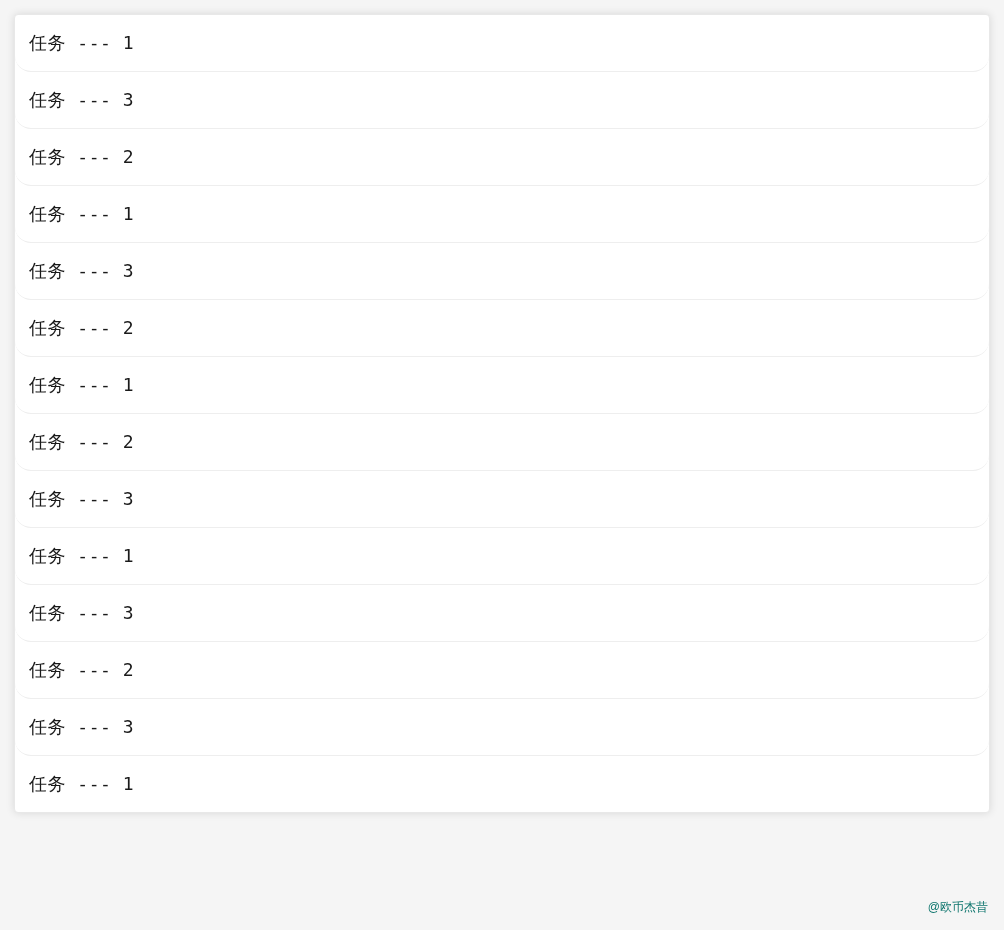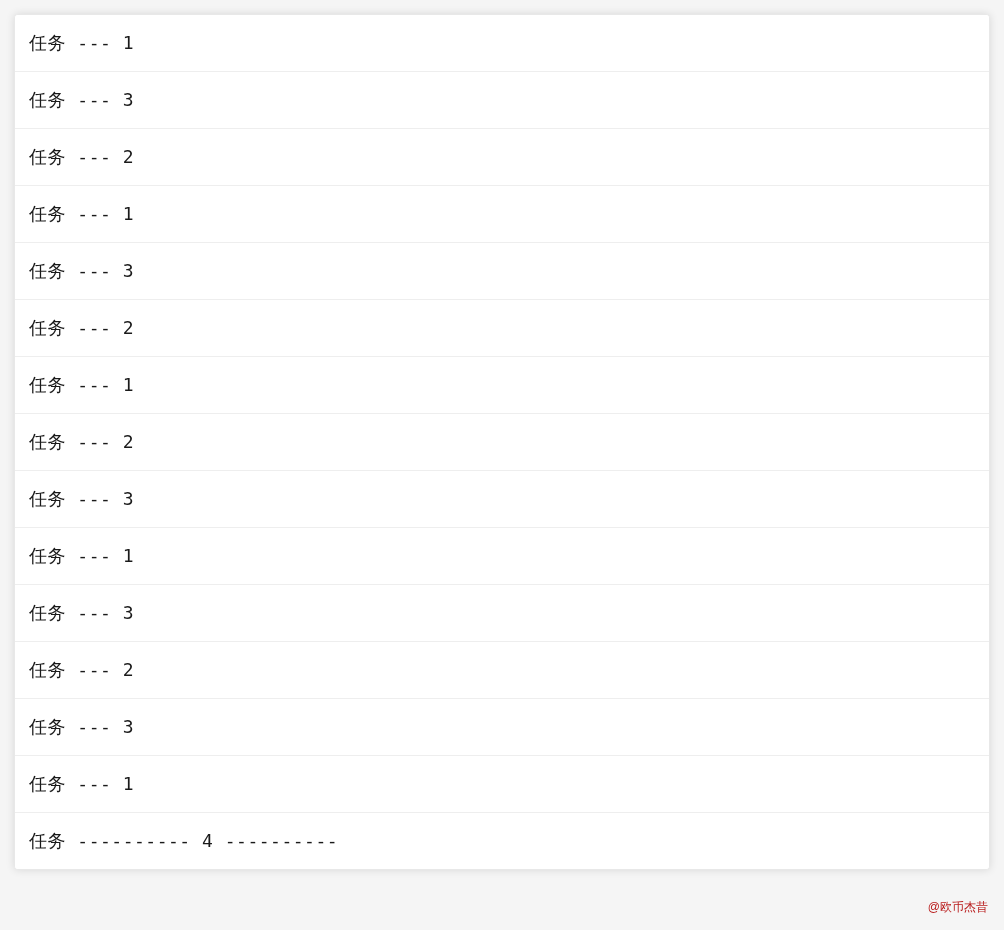--- a/index.html
+++ b/index.html
@@ -24,30 +24,31 @@
     }
     .list-item {
       padding: 16px 14px;
       font-size: 18px;
       color: #1a1a1a;
       border-bottom: 1px solid #eeeeee;
       background: #ffffff;
       font-family: "SF Mono", "Monaco", "Menlo", "Consolas", monospace, -apple-system, sans-serif;
       letter-spacing: 0.5px;
       white-space: pre;
+      border-radius: 16px;
     }
     .list-item:last-child {
       border-bottom: none;
     }
     .watermark {
       position: absolute;
       bottom: 14px;
       right: 16px;
       font-size: 12px;
-      color: #b91c1c;
+      color: #0f766e;
       font-family: -apple-system, sans-serif;
     }
   </style>
 </head>
 <body>
 
 <div class="list-container">
   <div class="list-item">任务 --- 1</div>
   <div class="list-item">任务 --- 3</div>
   <div class="list-item">任务 --- 2</div>
@@ -55,16 +56,15 @@
   <div class="list-item">任务 --- 3</div>
   <div class="list-item">任务 --- 2</div>
   <div class="list-item">任务 --- 1</div>
   <div class="list-item">任务 --- 2</div>
   <div class="list-item">任务 --- 3</div>
   <div class="list-item">任务 --- 1</div>
   <div class="list-item">任务 --- 3</div>
   <div class="list-item">任务 --- 2</div>
   <div class="list-item">任务 --- 3</div>
   <div class="list-item">任务 --- 1</div>
-  <div class="list-item">任务 ---------- 4 ----------</div>
 </div>
 
 <div class="watermark">@欧币杰昔</div>
 
 </body></html>

